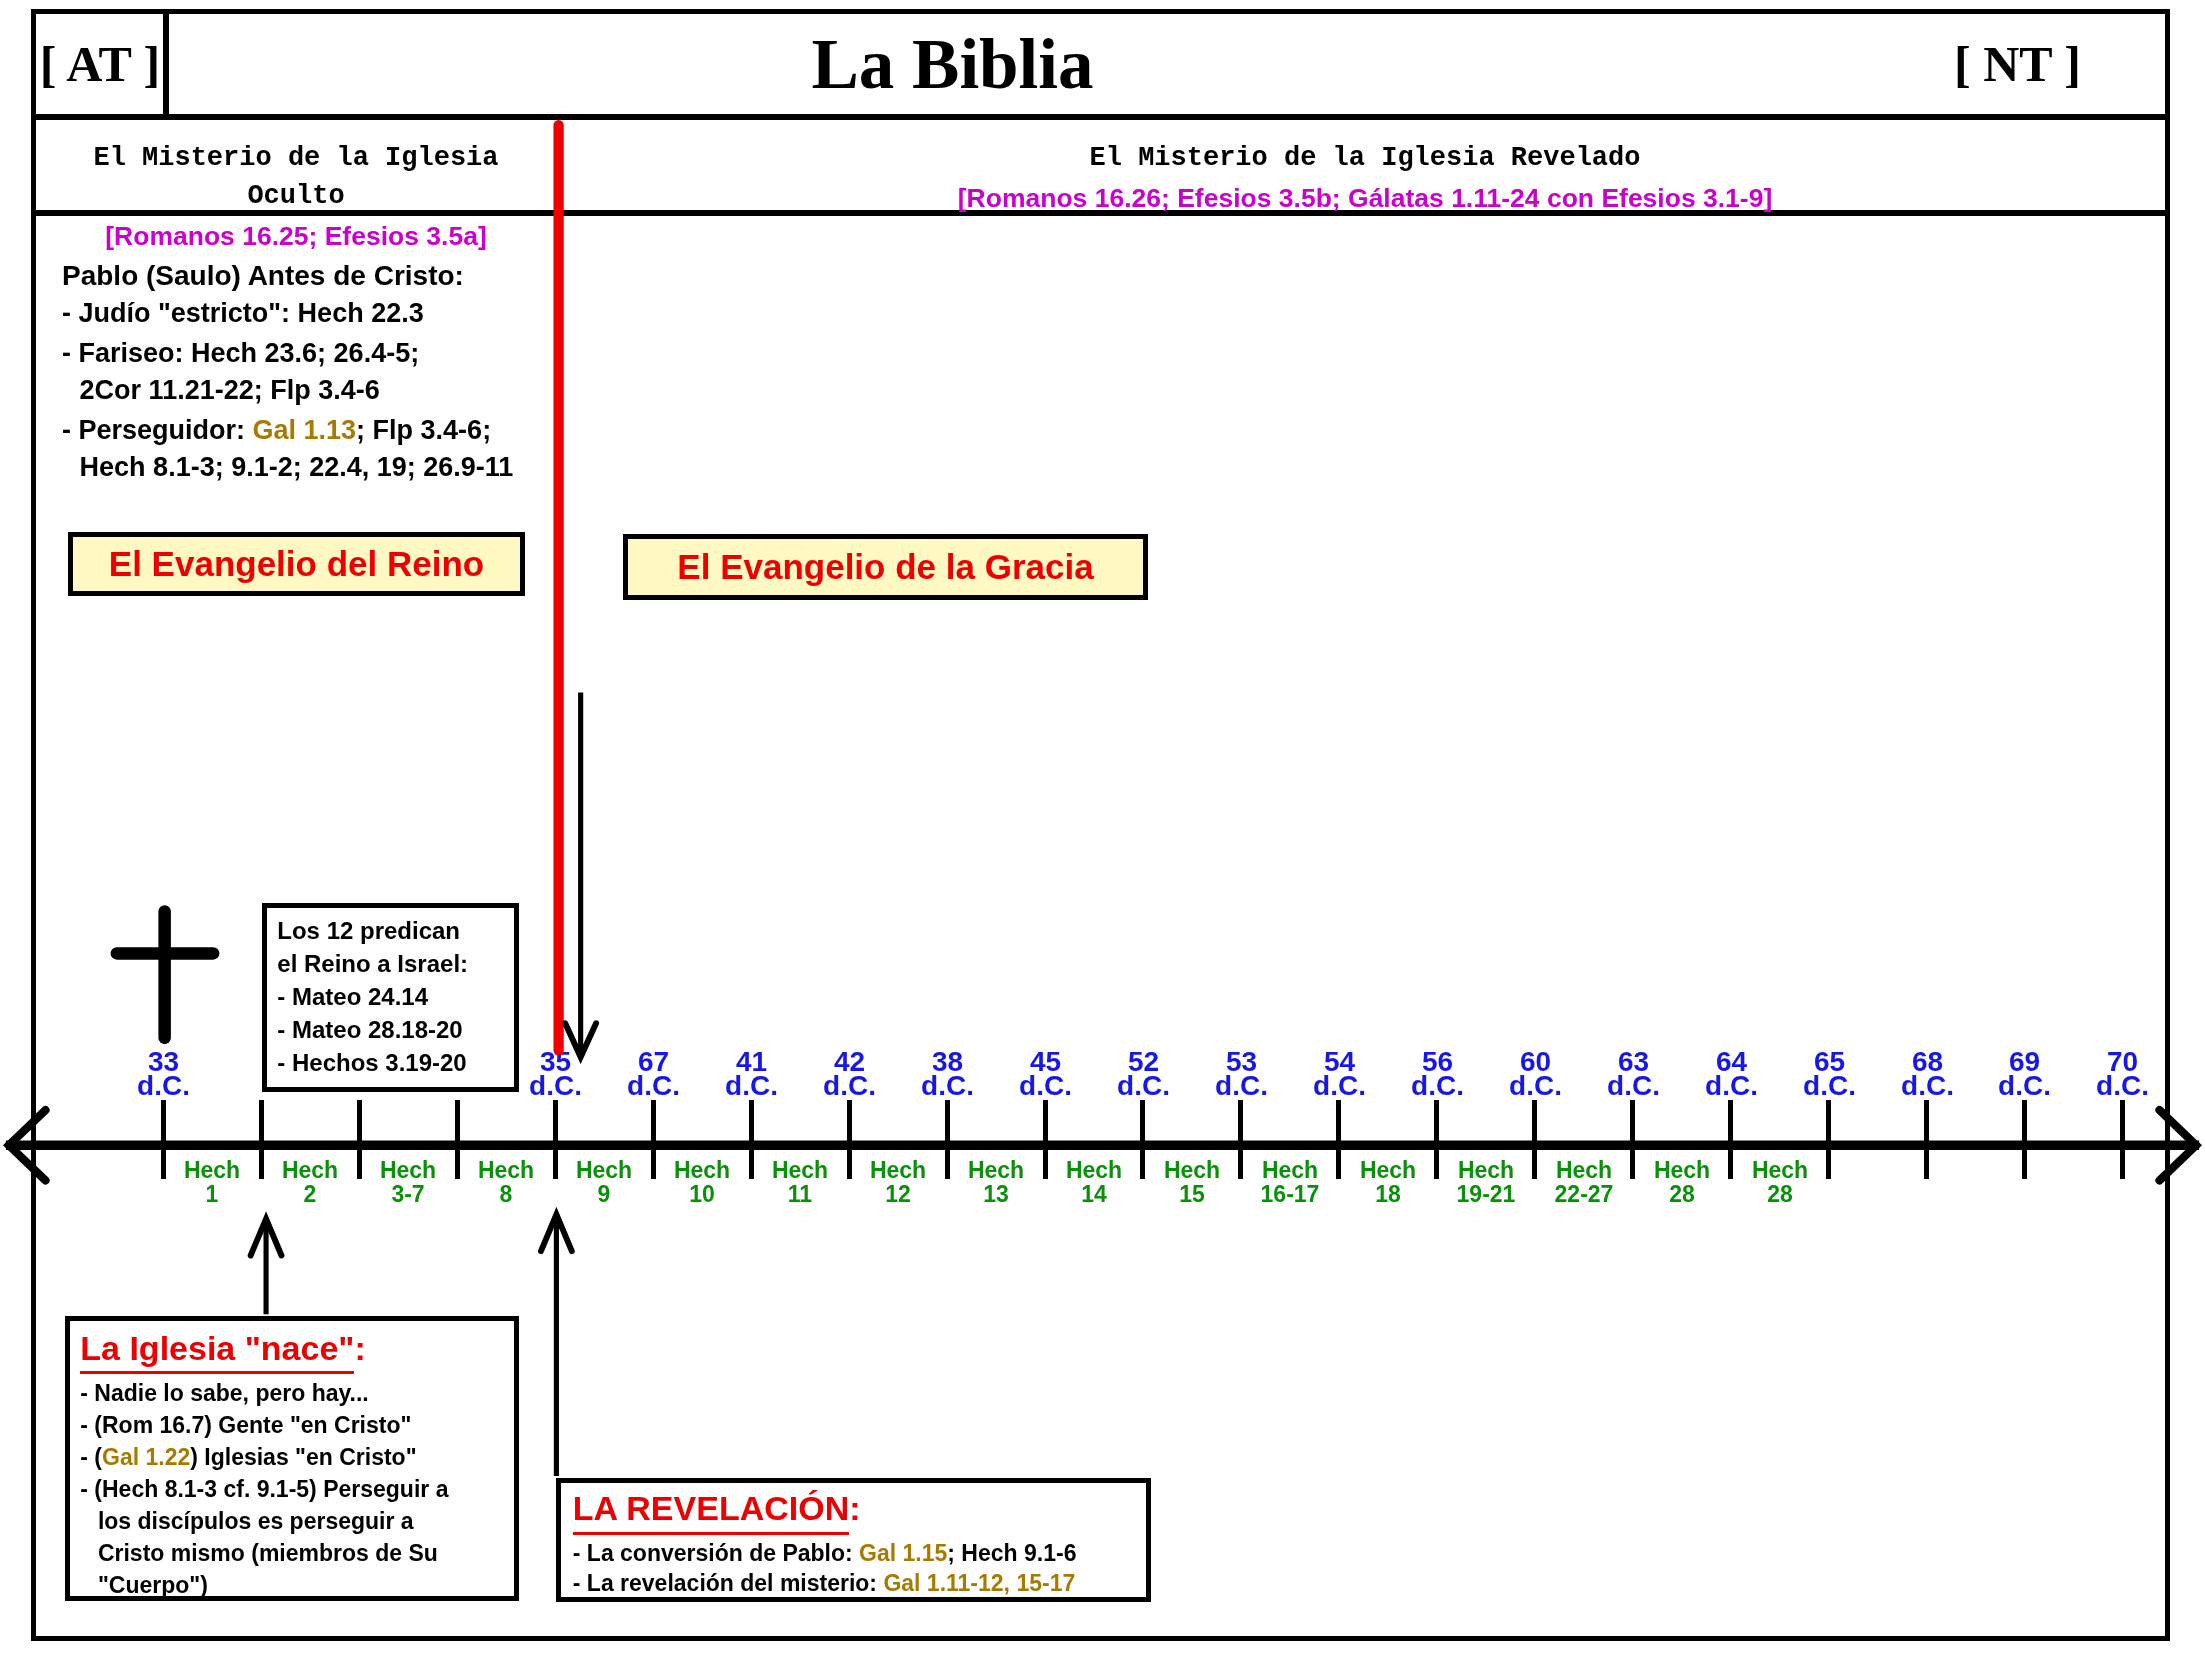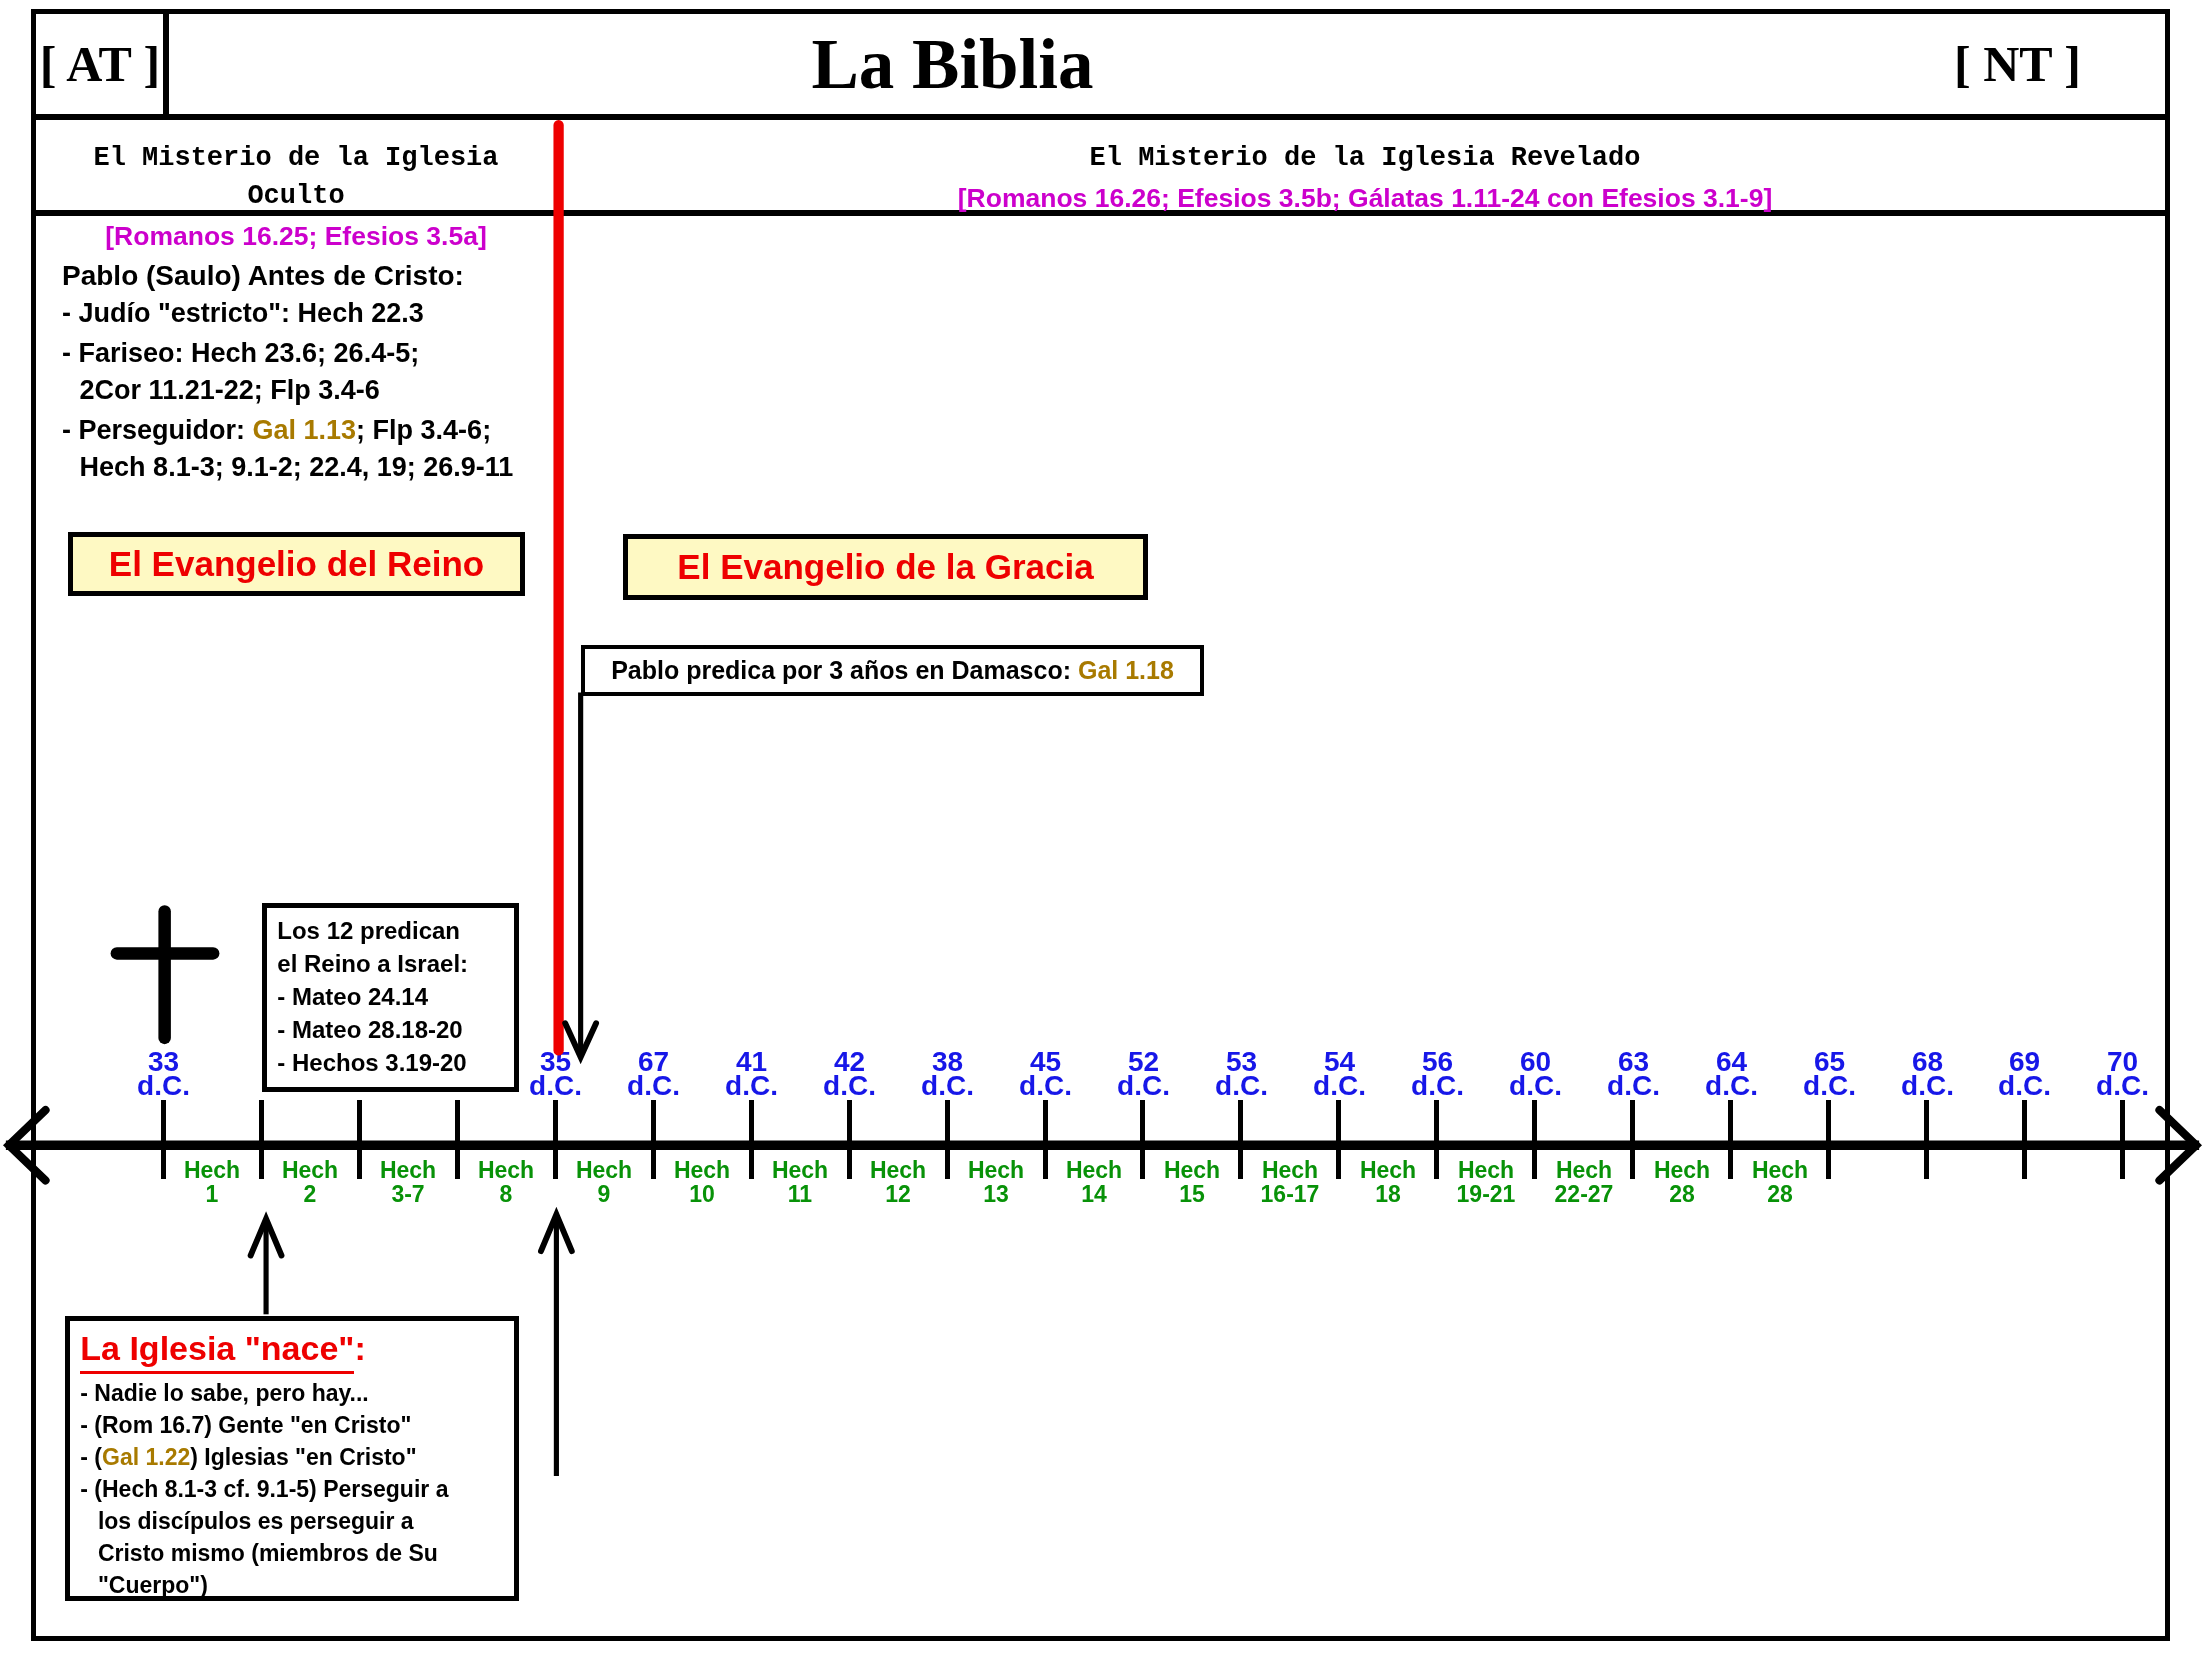--- a/index.html
+++ b/index.html
@@ -106,25 +106,20 @@
       </div>
   </div>
 
   <div id="gospel-kingdom" class="gospel-box topbox">
     <span>El Evangelio del Reino</span>
   </div>
   <div id="gospel-grace" class="gospel-box topbox">
     <span>El Evangelio de la Gracia</span>
   </div>
 
-  <div id="damascus-box" class="topbox">
-    <div>
-        <div class="line"><span>Pablo predica por 3 años en Damasco: </span><span class="c-gold">Gal 1.18</span></div>
-      </div>
-  </div>
 
   <div id="twelve-box" class="topbox">
     <div>
         <div class="line"><span>Los 12 predican</span></div>
         <div class="line"><span>el Reino a Israel:</span></div>
         <div class="line bullet"><span>- Mateo 24.14</span></div>
         <div class="line bullet"><span>- Mateo 28.18-20</span></div>
         <div class="line bullet"><span>- Hechos 3.19-20</span></div>
       </div>
   </div>
@@ -299,20 +294,27 @@
         <div class="line"><span>- Nadie lo sabe, pero hay...</span></div>
         <div class="line bullet"><span>- (Rom 16.7) Gente "en Cristo"</span></div>
         <div class="line bullet"><span>- (</span><span class="c-gold">Gal 1.22</span><span>) Iglesias "en Cristo"</span></div>
         <div class="line bullet"><span>- (Hech 8.1-3 cf. 9.1-5) Perseguir a</span></div>
         <div class="line indent"><span>los discípulos es perseguir a</span></div>
         <div class="line indent"><span>Cristo mismo (miembros de Su</span></div>
         <div class="line indent"><span>"Cuerpo")</span></div>
       </div>
   </div>
 
+  <div id="revelacion-box" class="topbox">
+    <div class="box-title"><span class="u">LA REVELACIÓN</span><span>:</span></div>
+    <div>
+        <div class="line"><span>- La conversión de Pablo: </span><span class="c-gold">Gal 1.15</span><span>; Hech 9.1-6</span></div>
+        <div class="line bullet"><span>- La revelación del misterio: </span><span class="c-gold">Gal 1.11-12, 15-17</span></div>
+      </div>
+  </div>
 
   <svg id="decor" width="2205" height="1654" viewBox="0 0 3000 2250">
     <line x1="8" y1="1558" x2="2992" y2="1558" stroke="#000" stroke-width="13"></line>
     <path d="M62 1510 L12 1558 L62 1606" fill="none" stroke="#000" stroke-width="11" stroke-linecap="round"></path>
     <path d="M2938 1510 L2988 1558 L2938 1606" fill="none" stroke="#000" stroke-width="11" stroke-linecap="round"></path>
     <line id="red-divider" x1="760" y1="170" x2="760" y2="1429" style="stroke:var(--red)" stroke-width="14" stroke-linecap="round"></line>
     <g>
       <line x1="224" y1="1240" x2="224" y2="1412" stroke="#000" stroke-width="17" stroke-linecap="round"></line>
       <line x1="159" y1="1297" x2="290" y2="1297" stroke="#000" stroke-width="17" stroke-linecap="round"></line>
     </g>

